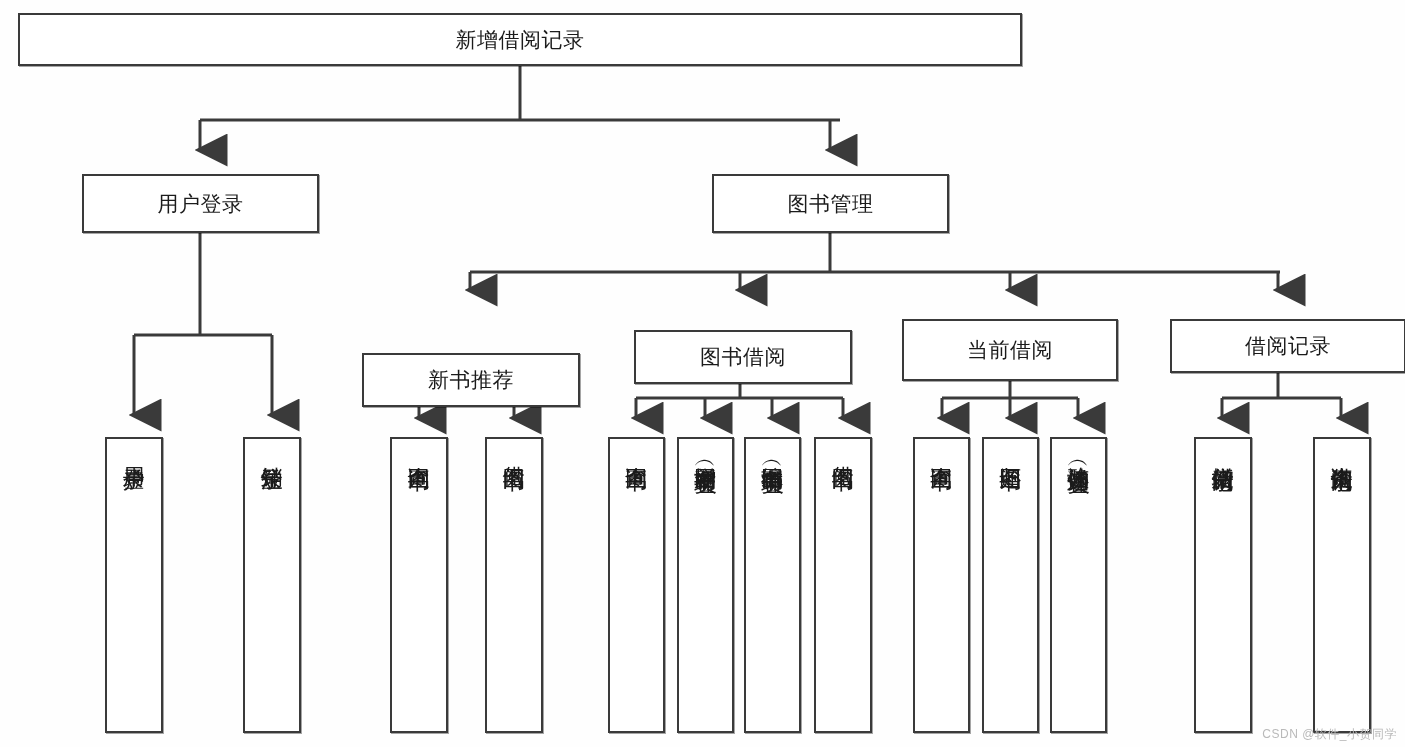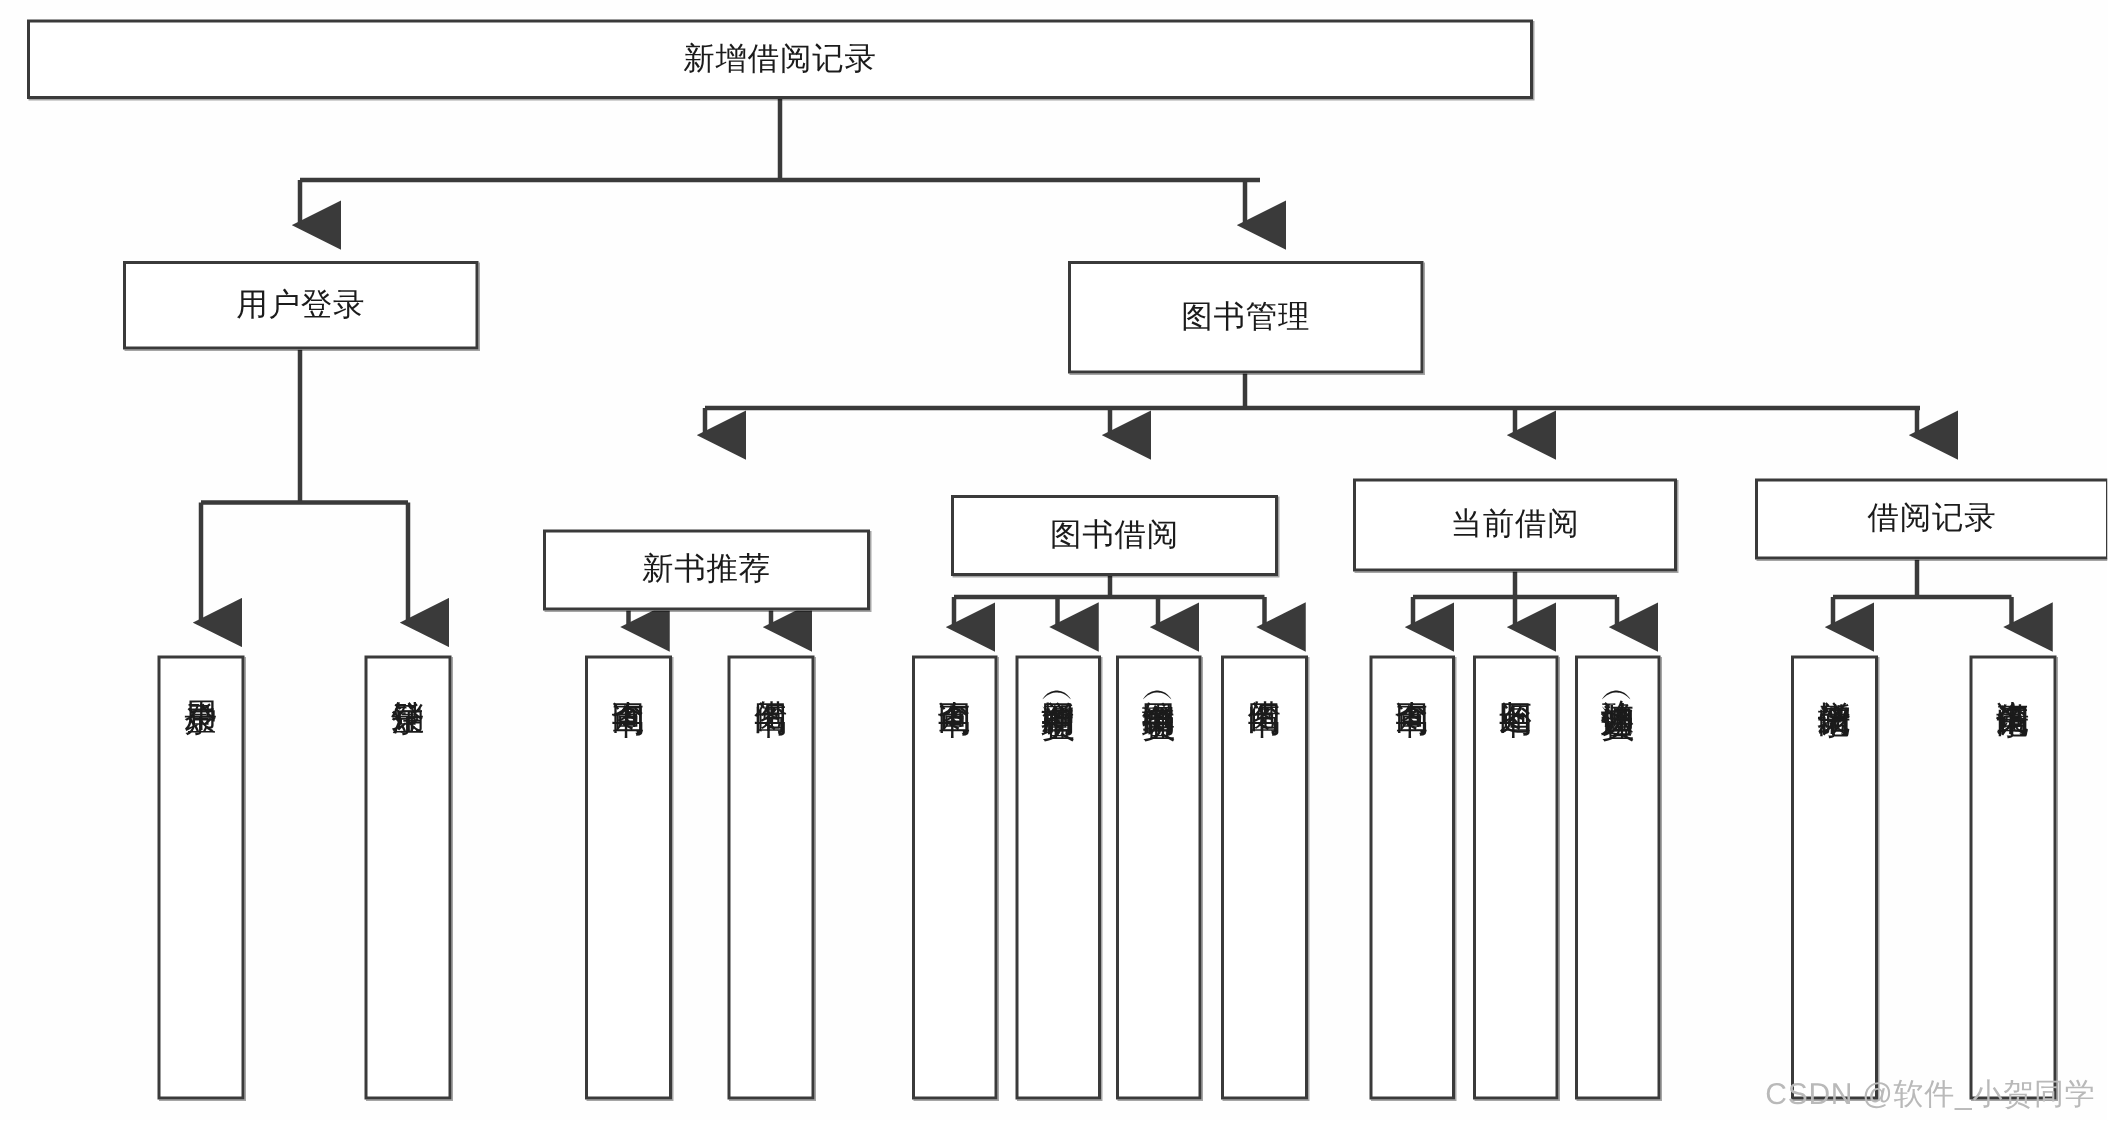--- a/index.html
+++ b/index.html
@@ -58,21 +58,21 @@
     text-orientation: upright;
     font-size: 22px;
     line-height: 1.16;
     letter-spacing: 1px;
     white-space: pre;
   }
   .watermark {
     position: absolute;
     right: 8px;
     bottom: 4px;
-    font-size: 20px;
+    font-size: 12px;
     color: #b9b9b9;
     letter-spacing: 0.5px;
     user-select: none;
   }
 </style>
 </head>
 <body>
 
 <div id="canvas">
 
@@ -127,21 +127,21 @@
     </g>
   </svg>
 
   <div class="node root horizontal" style="left:18px; top:13px; width:1004px; height:53px;">
     <span class="label">新增借阅记录</span>
   </div>
 
   <div class="node horizontal" style="left:82px; top:174px; width:237px; height:59px;">
     <span class="label">用户登录</span>
   </div>
-  <div class="node horizontal" style="left:712px; top:174px; width:237px; height:75px;">
+  <div class="node horizontal" style="left:712px; top:174px; width:237px; height:59px;">
     <span class="label">图书管理</span>
   </div>
 
   <div class="node horizontal" style="left:362px; top:319px; width:218px; height:54px;margin-top:34px;">
     <span class="label">新书推荐</span>
   </div>
   <div class="node horizontal" style="left:634px; top:330px; width:218px; height:54px;">
     <span class="label">图书借阅</span>
   </div>
   <div class="node horizontal" style="left:902px; top:319px; width:216px; height:62px;">

